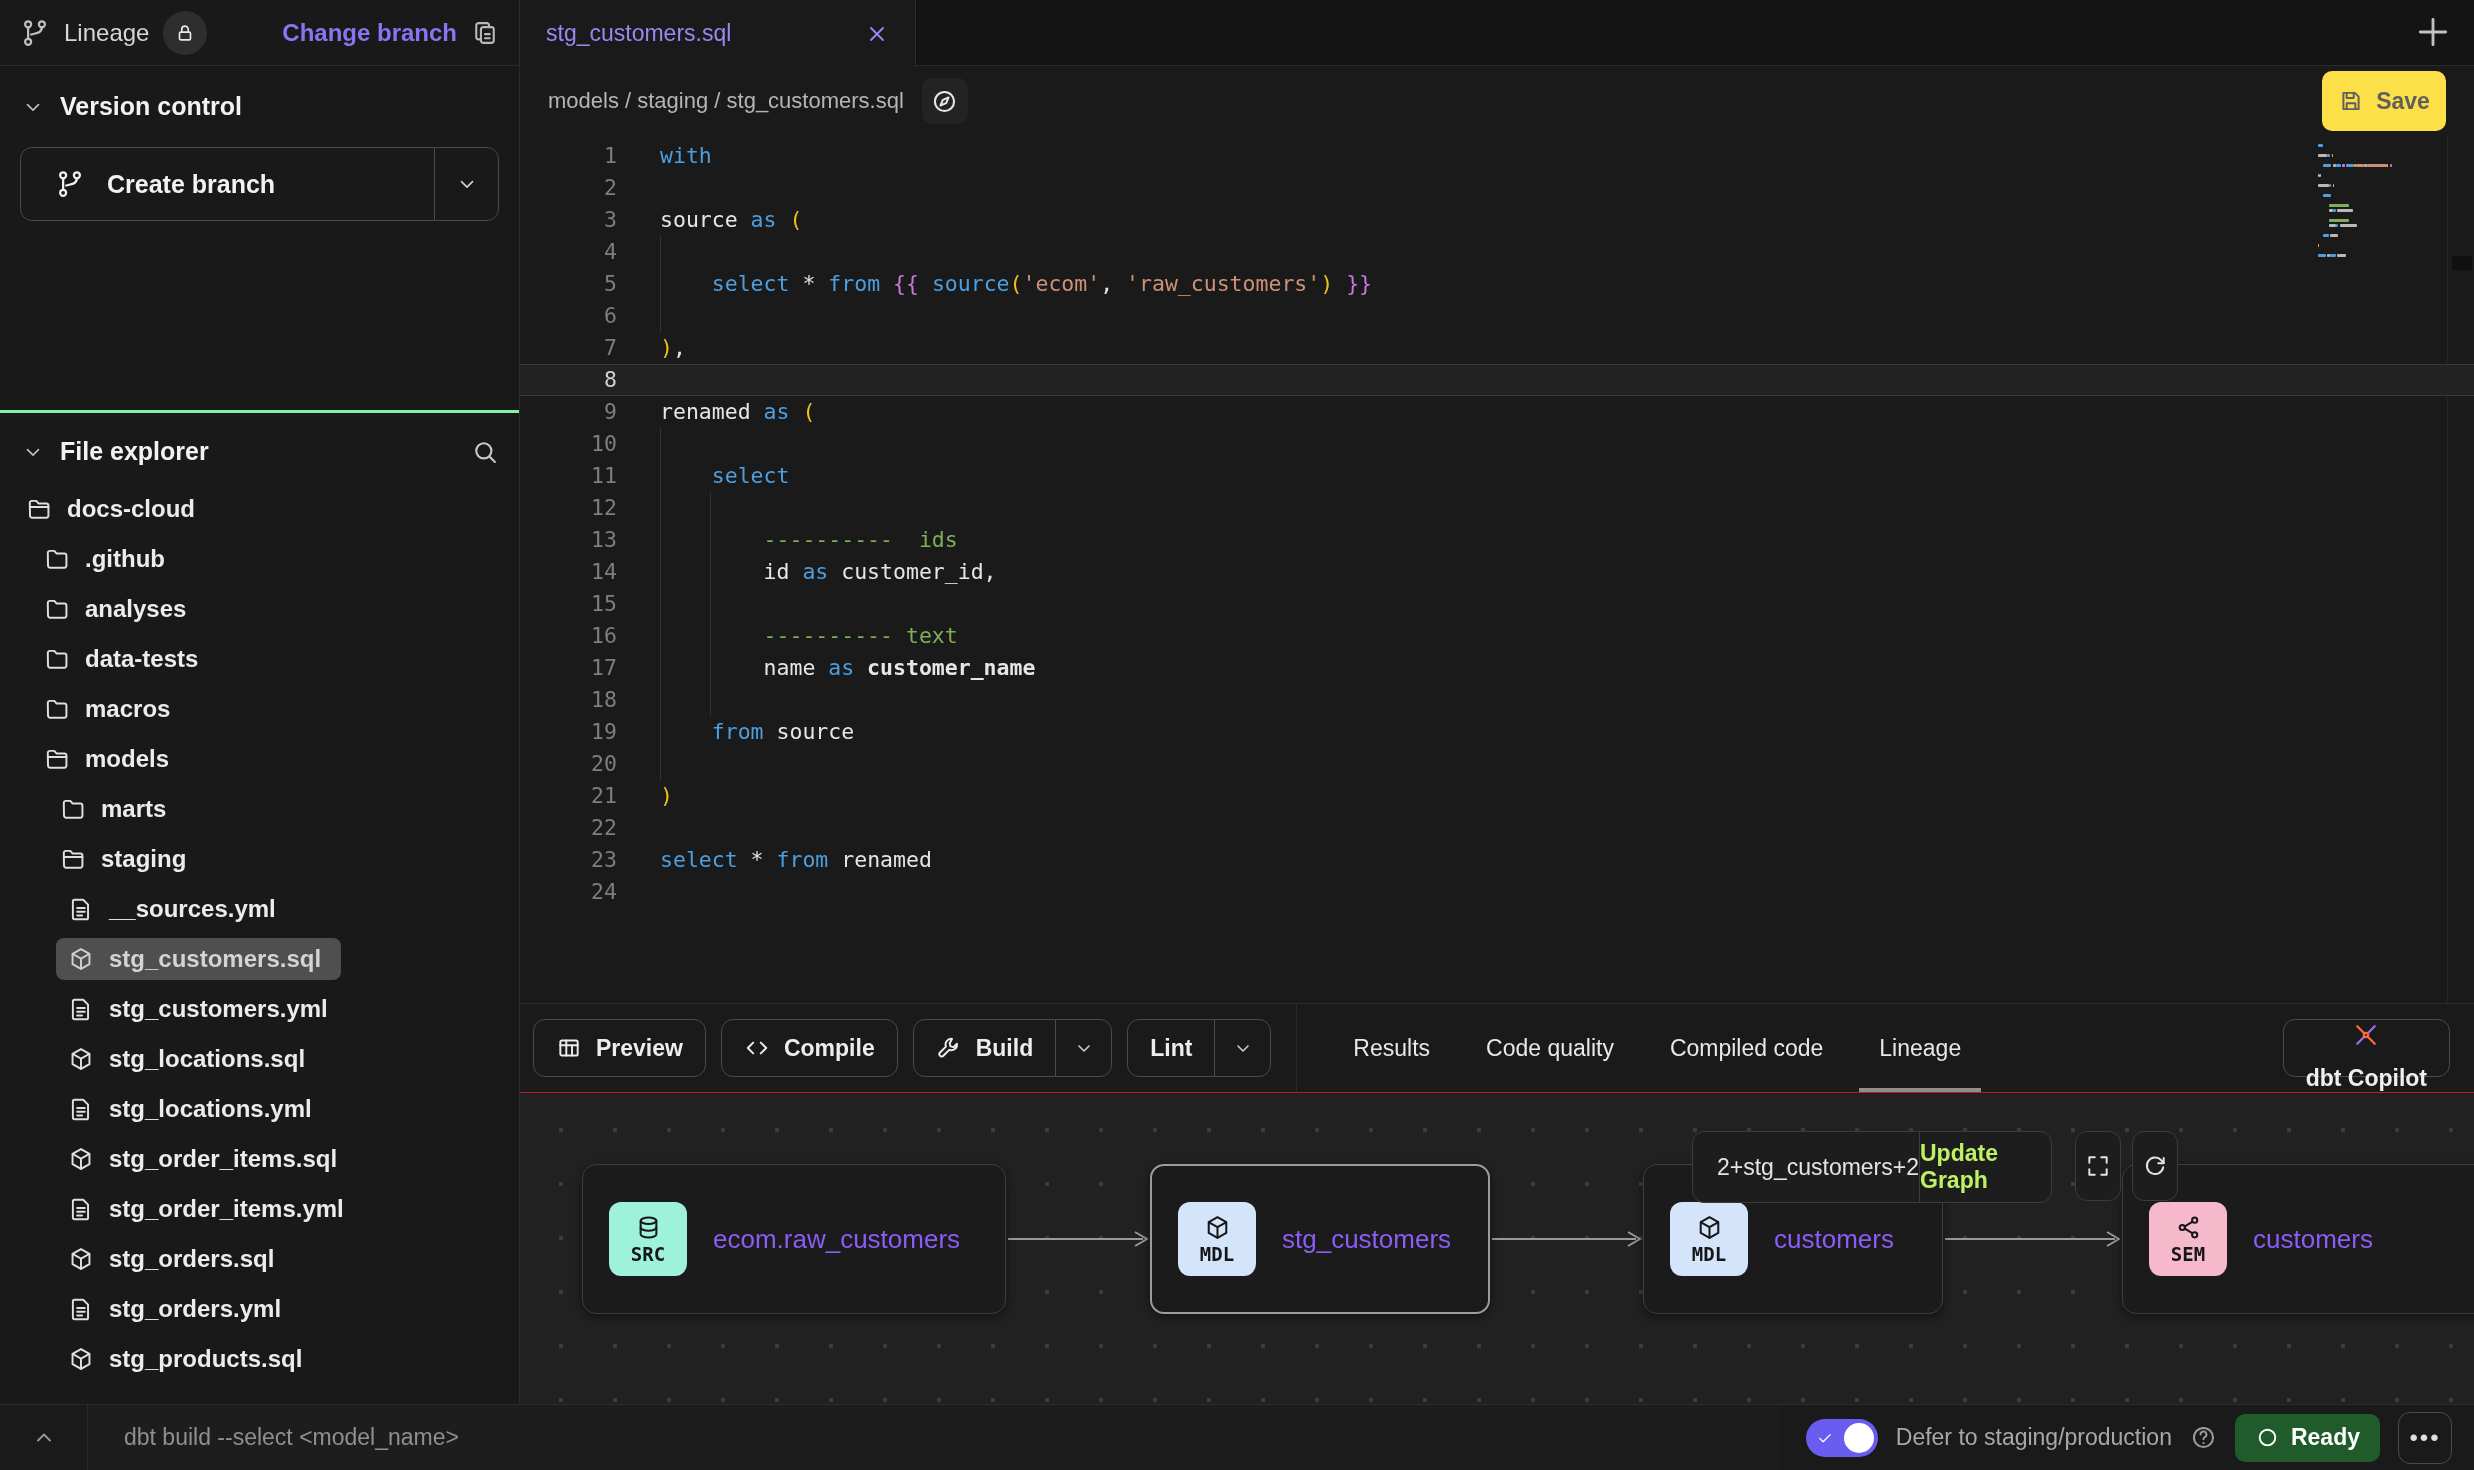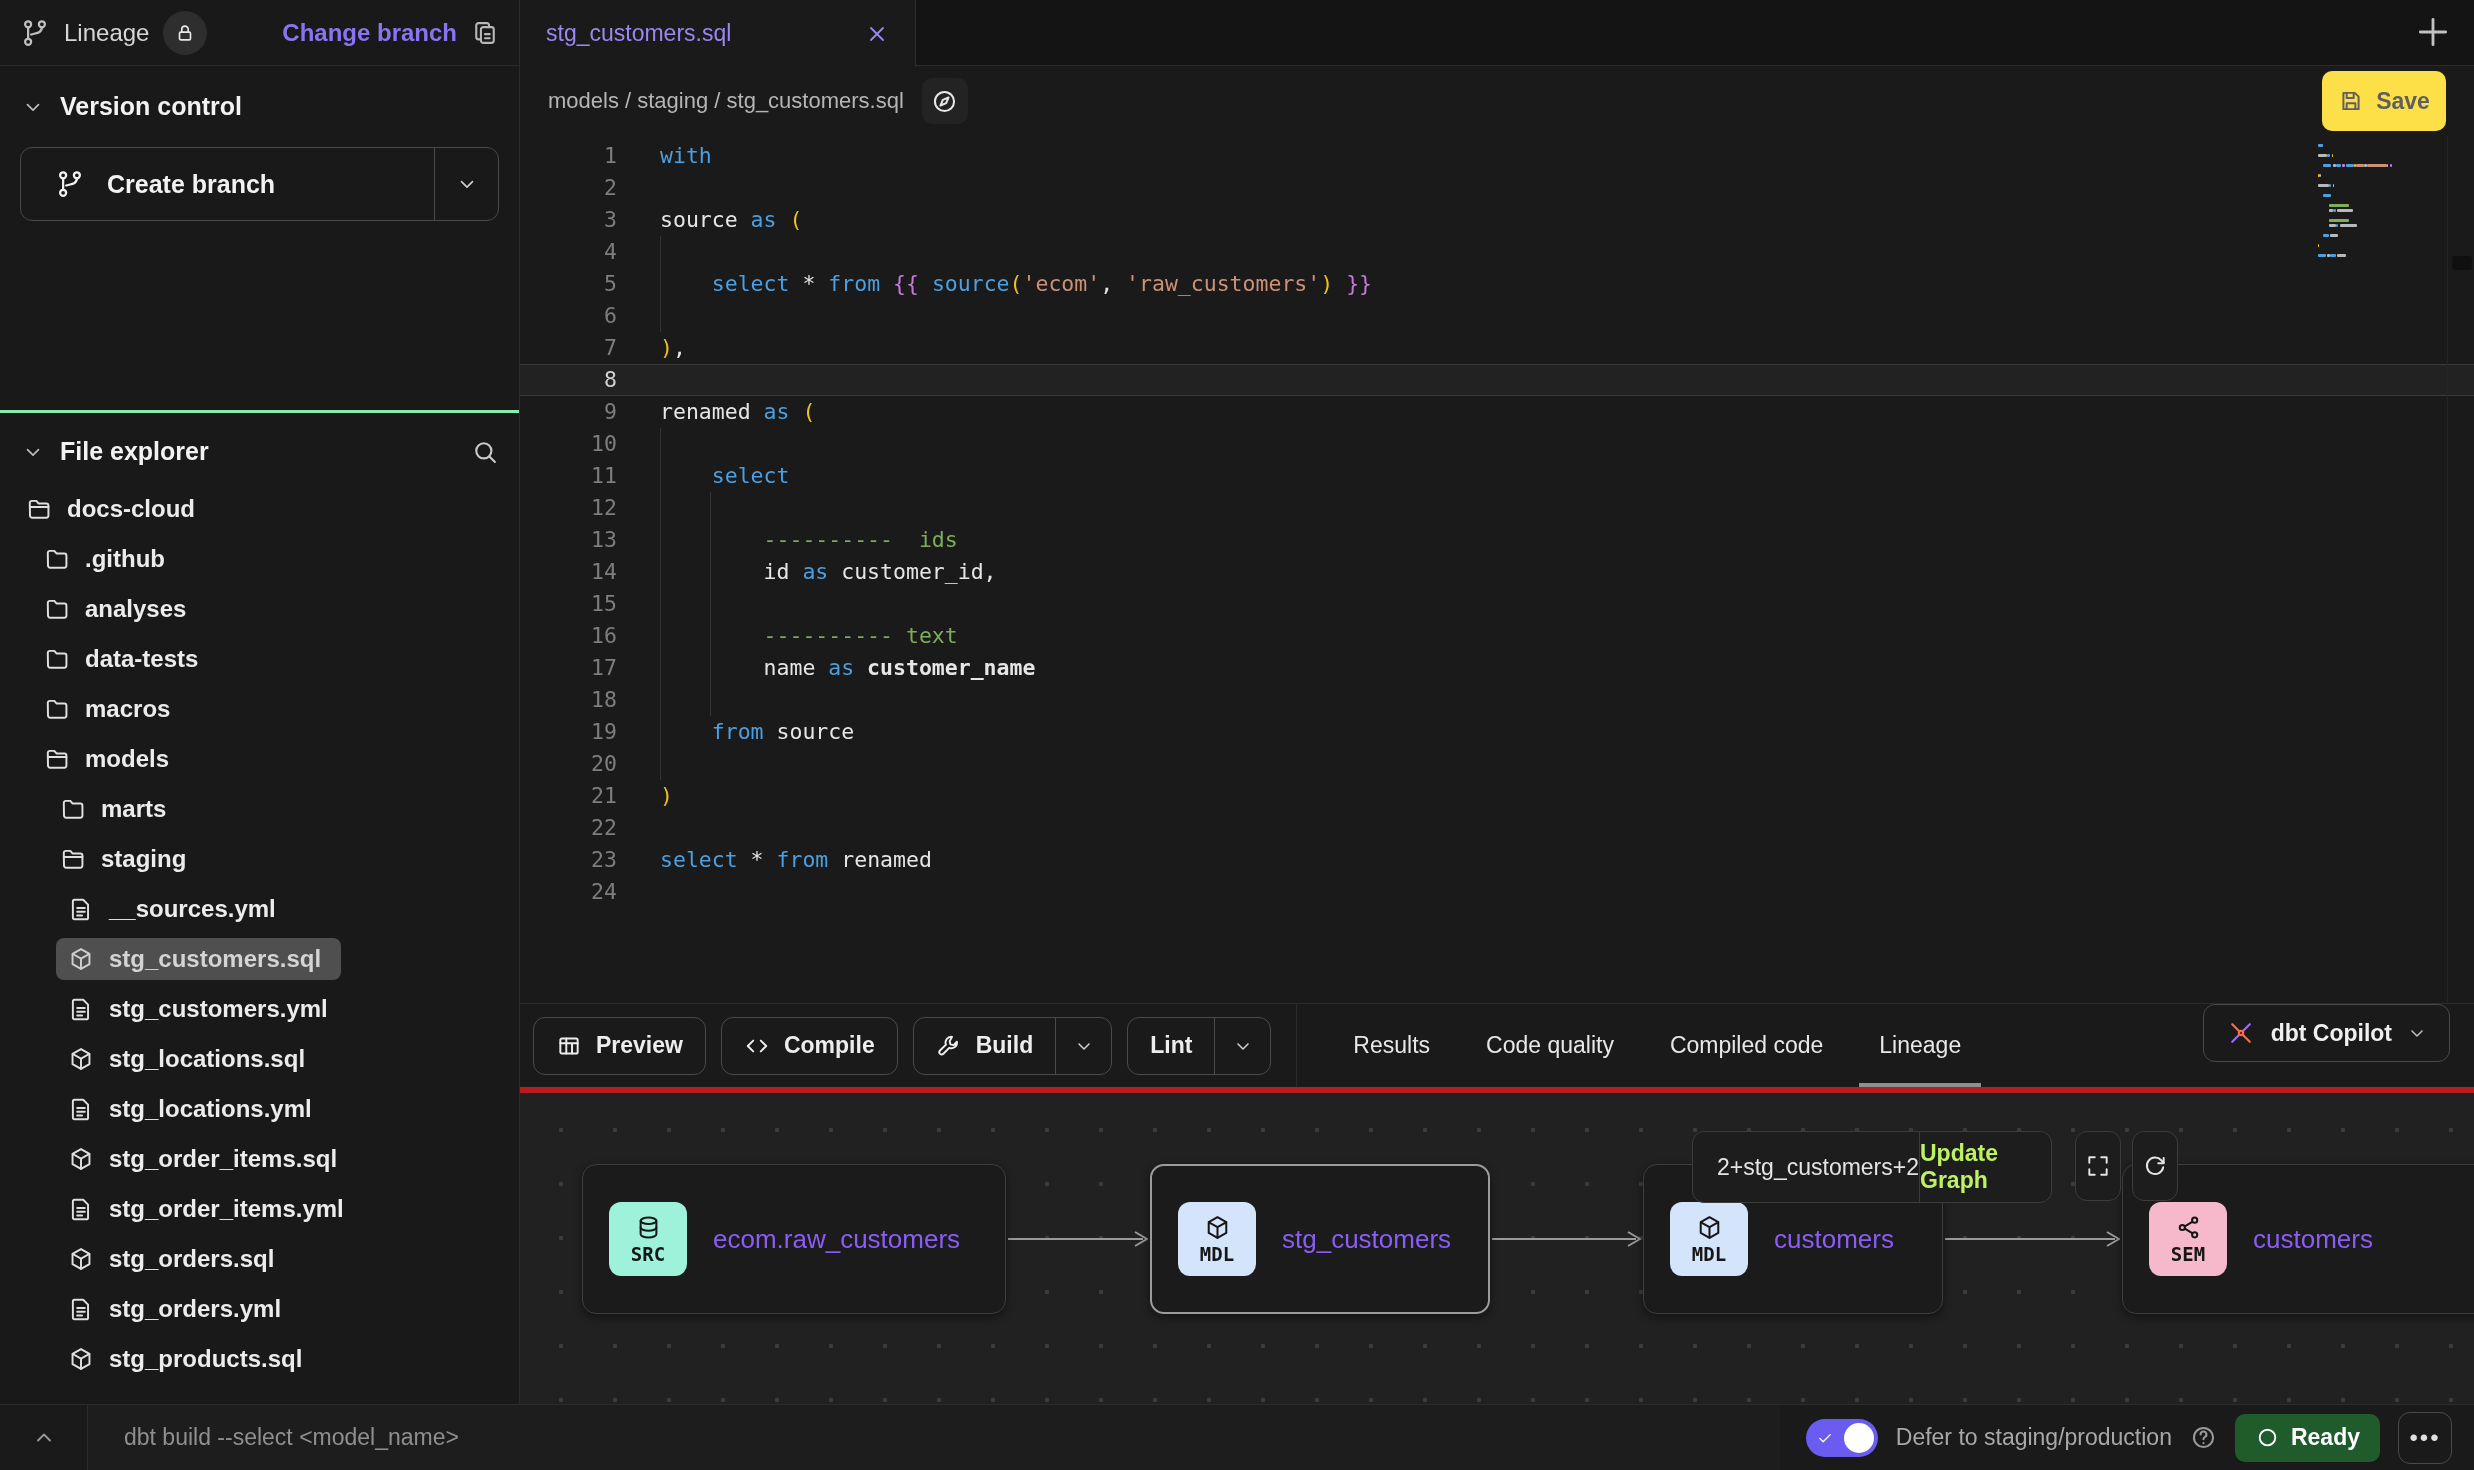--- a/index.html
+++ b/index.html
@@ -52,29 +52,29 @@
   .g1 { left:140px; top:100px; height:96px; }
   .g2 { left:140px; top:292px; height:352px; }
   .g3 { left:190px; top:356px; height:224px; }
   .minimap { position:absolute; right:34px; top:8px; width:122px; }
   .mmrow { height:5px; position:relative; }
   .mmrow span { position:absolute; top:0; height:3px; border-radius:1px; }
   .vsb { position:absolute; right:26px; top:0; bottom:0; width:1px; background:#252525; }
   .mmthumb { position:absolute; right:2px; top:120px; width:20px; height:14px; background:#101010; border-radius:3px; }
 
   
-  .toolbar { position:absolute; left:520px; top:1003px; right:0; height:90px; background:#1a1a1a; border-top:1px solid #2b2b2b; border-bottom:6px solid #b91c1c; display:flex; padding-left:13px; }
+  .toolbar { position:absolute; left:520px; top:1003px; right:0; height:90px; background:#1a1a1a; border-top:1px solid #2b2b2b; border-bottom:1px solid #b91c1c; display:flex; align-items:center; padding-left:13px; }
   .abtn { height:58px; border:1.5px solid #4a4a4a; border-radius:12px; display:flex; align-items:stretch; color:#ededed; margin-right:15px; background:transparent; overflow:hidden; }
   .abtn .amain { display:flex; align-items:center; gap:14px; padding:0 22px; font-size:23px; font-weight:600; cursor:pointer; }
   .abtn .asplit { width:56px; border-left:1px solid #4a4a4a; display:flex; align-items:center; justify-content:center; color:#cfcfcf; cursor:pointer; }
   .tb-div { width:1px; align-self:stretch; background:#2b2b2b; margin-left:10px; }
   .ptabs { display:flex; height:100%; align-items:stretch; }
   .ptab { margin-left:56px; display:flex; align-items:center; font-size:23px; color:#e8e8e8; position:relative; cursor:pointer; }
   .ptab.on::after { content:""; position:absolute; left:-20px; right:-20px; bottom:0; height:4px; background:#8f8f8f; }
-  .copilot { margin-left:auto; margin-right:24px; height:58px; border:1.5px solid #4a4a4a; border-radius:12px; display:flex; align-items:center; gap:15px; padding:0 22px; font-size:23px; font-weight:600; color:#f0f0f0; cursor:pointer; }
+  .copilot { margin-left:auto; margin-right:24px; height:58px; border:1.5px solid #4a4a4a; border-radius:12px; display:flex; align-items:center; gap:15px; padding:0 22px; font-size:23px; font-weight:600; color:#f0f0f0; cursor:pointer;flex-direction:column; }
 
   
   .lineage { position:absolute; left:520px; top:1093px; right:0; height:311px; background:#212121; overflow:hidden;
     background-image:radial-gradient(circle, #3c3c3c 2px, transparent 2.6px); background-size:54px 54px; background-position:14px 10px; }
   .edges { position:absolute; inset:0; }
   .lnode { position:absolute; top:71px; height:150px; background:#1b1b1b; border:1.5px solid #3e3e3e; border-radius:14px; display:flex; align-items:center; gap:26px; padding-left:26px; box-shadow:0 3px 8px rgba(0,0,0,.45); cursor:pointer; }
   .lnode.sel { border:2.5px solid #9c9c9c; }
   .lbadge { width:78px; height:74px; border-radius:12px; display:flex; flex-direction:column; align-items:center; justify-content:center; gap:2px; color:#161616; flex:none; }
   .lbadge .bl { font-family:"DejaVu Sans Mono", monospace; font-size:19px; font-weight:700; }
   .lnode .nlabel { font-size:26px; font-weight:400; color:#8b5cf6; }

